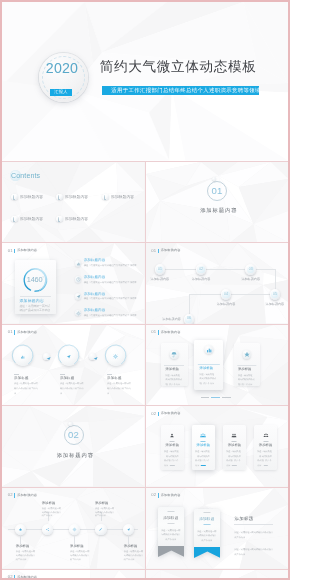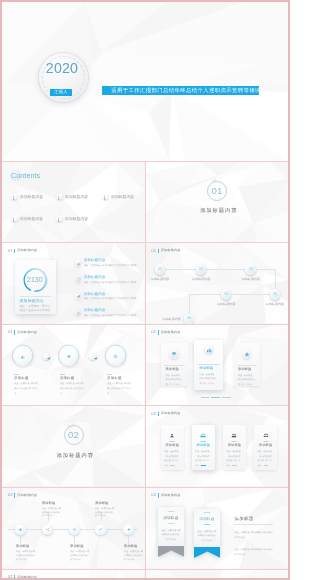--- a/index.html
+++ b/index.html
@@ -168,20 +168,21 @@
           <polygon points="59.4,54.2 64.1,100.0 58.5,100.0" fill="#ffffff"></polygon>
           <polygon points="59.4,54.2 100.0,57.0 100.0,100.0" fill="#ffffff"></polygon>
           <polygon points="59.4,54.2 100.0,100.0 64.1,100.0" fill="#fcfcfd"></polygon>
         </svg>
 <div class="lay">
 <div class="cov-circle">
 <div class="cov-dash"></div>
 <div class="cov-year">2020</div>
 <div class="cov-badge">汇报人</div>
 </div>
+<div class="cov-title">简约大气微立体动态模板</div>
 <div class="cov-sub">适用于工作汇报部门总结年终总结个人述职演示竞聘等领域</div>
 </div>
       </div>
 <div class="hsep"></div>
 <div class="row">
 <div class="slide">
           <svg class="bgsvg" viewBox="0 0 100 100" preserveAspectRatio="none">
             <polygon points="0.0,0.0 24.2,0.0 0.0,17.6" fill="#f8f8f9"></polygon>
             <polygon points="24.2,0.0 9.3,27.8 0.0,17.6" fill="#f8f8f9"></polygon>
             <polygon points="24.2,0.0 55.0,0.0 42.8,47.0" fill="#f5f5f6"></polygon>
@@ -328,21 +329,21 @@
                     <stop offset="1" stop-color="#bfe4f5"></stop>
                   </linearGradient>
                   <linearGradient id="gg2" gradientUnits="userSpaceOnUse" x1="34" y1="8" x2="27" y2="34">
                     <stop offset="0" stop-color="#bfe4f5"></stop>
                     <stop offset="1" stop-color="#9cd3ed"></stop>
                   </linearGradient>
                 </defs>
                 <path d="M13.6 34.4A16 16 0 1 1 20 36" fill="none" stroke="url(#gg)" stroke-width="1.9" stroke-linecap="round"></path>
                 <path d="M20 4a16 16 0 0 1 6.4 30.4" fill="none" stroke="url(#gg2)" stroke-width="1.9" stroke-linecap="round"></path>
               </svg>
-              <div class="g-val"><span>2130</span><span class="g-unit">°</span></div>
+              <div class="g-val"><span>1460</span><span class="g-unit">°</span></div>
               <div class="g-line"></div>
               <div class="g-ct">添加标题内容</div>
               <div class="g-cd">描述：请用简短一两句话概括产品或项目工作内容</div>
             </div>
             <div class="g-item" style="left:72.5px;top:16.2px;width:70px">
               <span class="g-ic">
                 <svg viewBox="0 0 20 20" style="position:absolute;left:0;top:0;width:100%;height:100%" fill="#8fb4c6">
                   <rect x="6" y="11" width="2" height="5"></rect>
                   <rect x="9.5" y="8" width="2" height="8"></rect>
                   <rect x="13" y="10" width="2" height="6"></rect>

